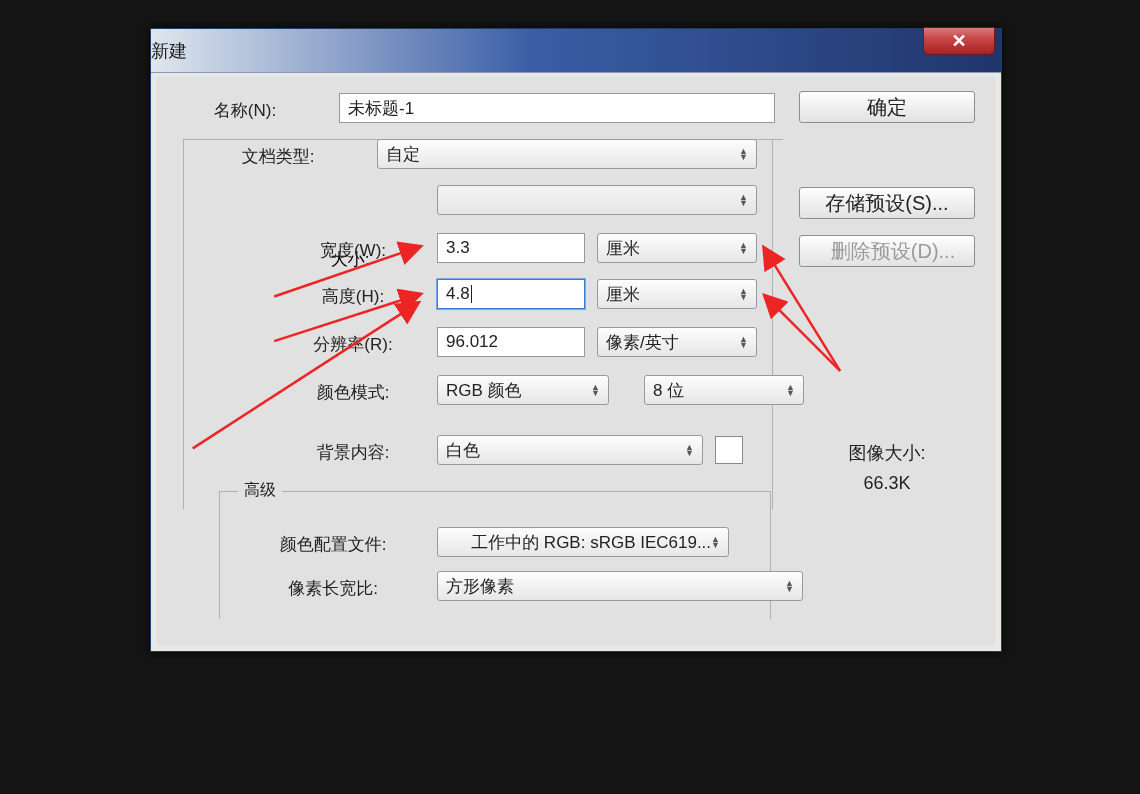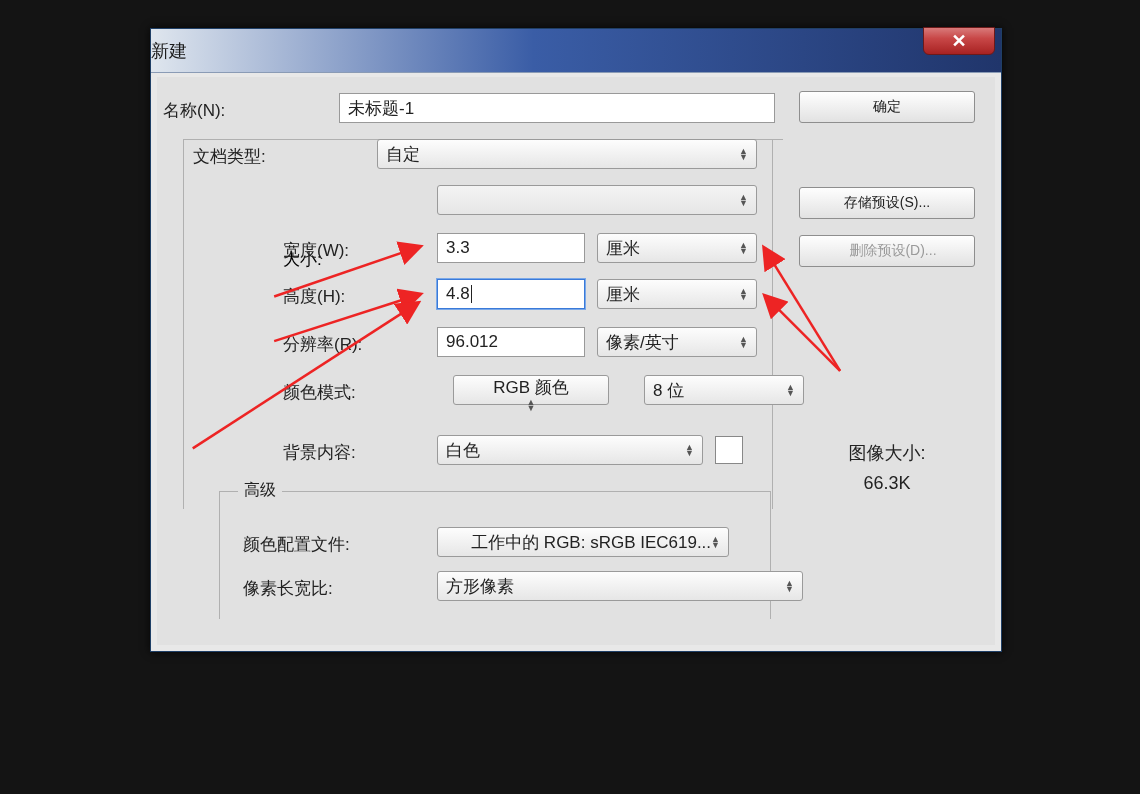--- a/index.html
+++ b/index.html
@@ -49,21 +49,21 @@
   .body {
     position: absolute;
     left: 6px; top: 48px; right: 6px; bottom: 6px;
     background: #e1e1e1;
   }
   .content {
     position: absolute;
     left: 6px; top: 6px; right: 6px; bottom: 6px;
   }
 
-  .lbl { text-align: left; padding-right: 6px; color: #222; }
+  .lbl { text-align: center; padding-right: 6px; color: #222; }
 
   .textbox {
     height: 30px;
     background: #fff;
     border: 1px solid #999;
     display: flex; align-items: center;
     padding: 0 8px;
     font-size: 17px;
   }
   .textbox.focused { border: 1px solid #3a7ad9; box-shadow: 0 0 0 1px #7aa8e8; }
@@ -82,21 +82,21 @@
     display: flex; flex-direction: column; line-height: 6px; font-size: 9px; color: #555;
   }
   .dropdown.disabled { color: #9a9a9a; background: linear-gradient(to bottom,#f4f4f4,#e6e6e6); }
 
   .button {
     width: 176px; height: 32px;
     background: linear-gradient(to bottom, #fefefe, #e2e2e2);
     border: 1px solid #8e8e8e;
     border-radius: 3px;
     display: flex; align-items: center; justify-content: center;
-    font-size: 14px;
+    font-size: 20px;
   }
   .button.disabled { color: #9a9a9a; }
 
   .fieldset { position: absolute; border: 1px solid #b0b0b0; }
   .legend { position: absolute; top: -12px; left: 18px; background: #e1e1e1; padding: 0 6px; font-size: 16px; }
 
   .swatch { width: 28px; height: 28px; background: #fff; border: 1px solid #888; }
 
   
   .arrows-svg { position: absolute; left:0; top:0; width:100%; height:100%; pointer-events:none; }
@@ -161,21 +161,21 @@
       <div class="lbl" style="position:absolute; left:120px; top:250px; width:146px;">分辨率(R):</div>
       <div class="textbox" style="position:absolute; left:274px; top:244px; width:148px;">
         <span>96.012</span>
       </div>
       <div class="dropdown" style="position:absolute; left:434px; top:244px; width:160px;">
         <span>像素/英寸</span>
         <span class="arrows">▲<br>▼</span>
       </div>
 
       <div class="lbl" style="position:absolute; left:120px; top:298px; width:146px;">颜色模式:</div>
-      <div class="dropdown" style="position:absolute; left:290px; top:292px; width:156px;flex-direction:column;">
+      <div class="dropdown" style="position:absolute; left:274px; top:292px; width:172px;">
         <span>RGB 颜色</span>
         <span class="arrows">▲<br>▼</span>
       </div>
       <div class="dropdown" style="position:absolute; left:434px; top:292px; width:160px;margin-left:47px;">
         <span>8 位</span>
         <span class="arrows">▲<br>▼</span>
       </div>
 
       <div class="lbl" style="position:absolute; left:120px; top:358px; width:146px;">背景内容:</div>
       <div class="dropdown" style="position:absolute; left:274px; top:352px; width:266px;">

